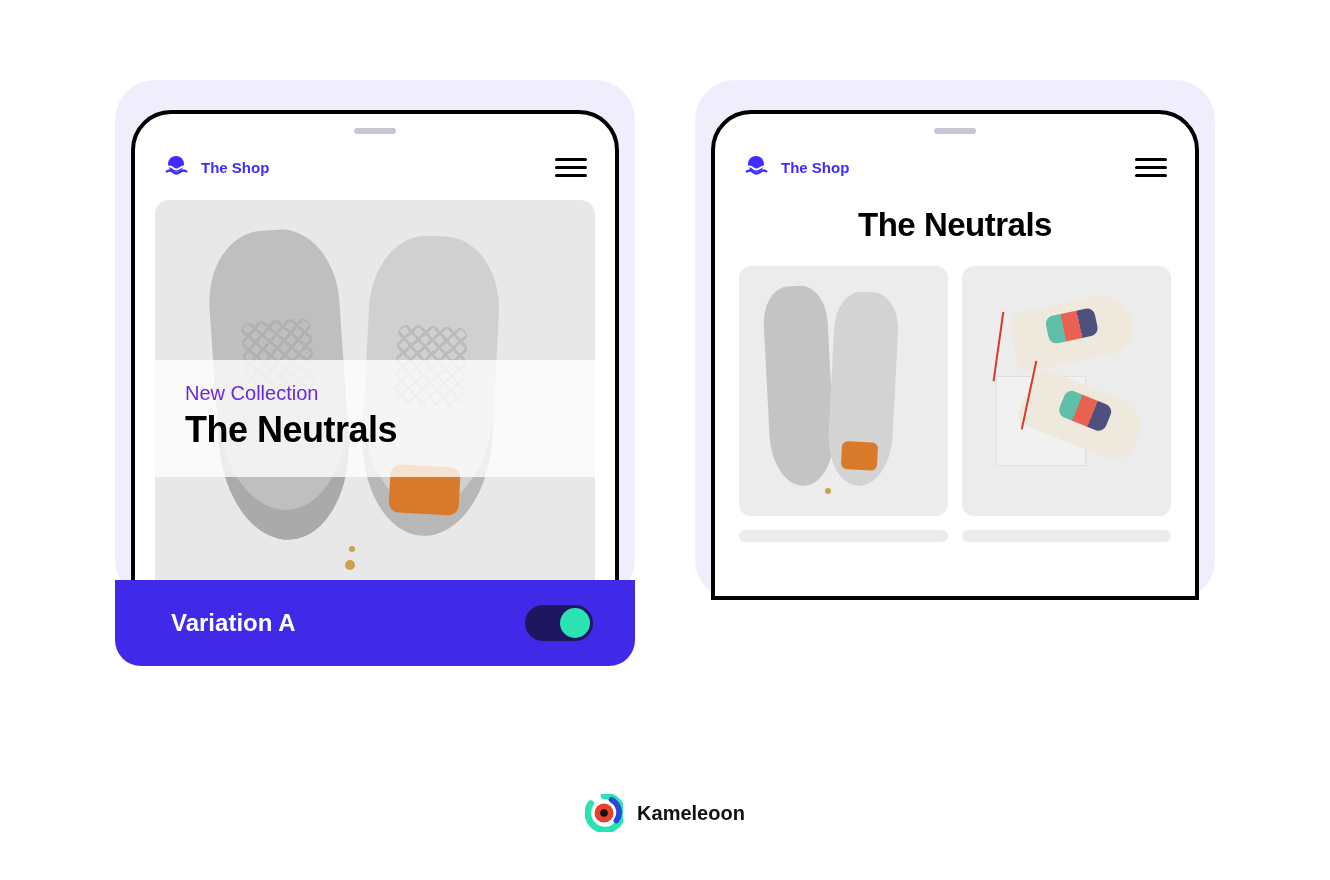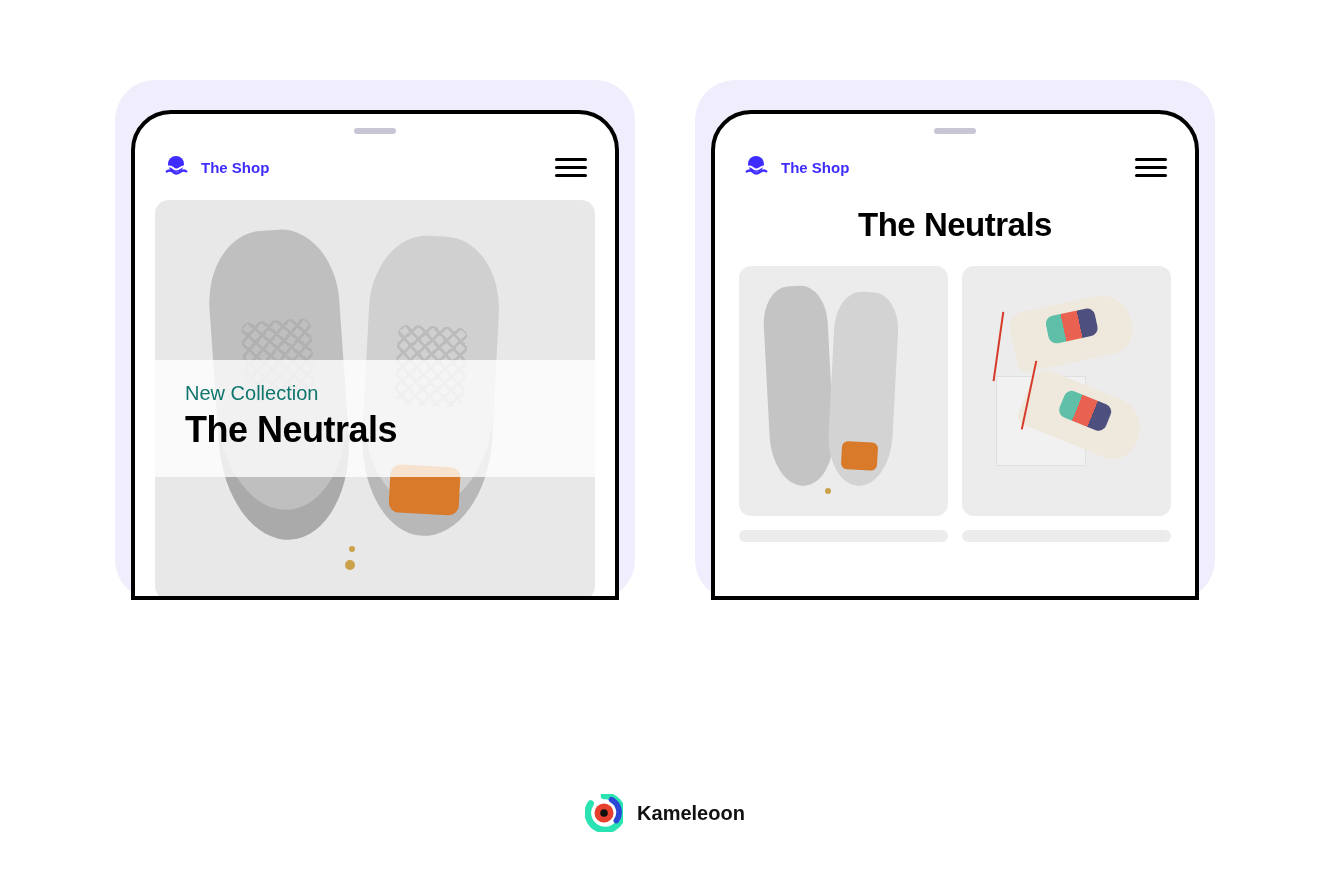--- a/index.html
+++ b/index.html
@@ -84,21 +84,21 @@
   position: absolute;
   left: 0;
   right: 0;
   top: 160px;
   background: rgba(255,255,255,0.78);
   padding: 22px 30px 26px 30px;
 }
 .hero-sub {
   font-size: 20px;
   font-weight: 400;
-  color: #0f766e;
+  color: #6d28d9;
   margin-bottom: 4px;
 }
 .hero-title {
   font-size: 36px;
   font-weight: 800;
   color: #000;
   letter-spacing: -0.5px;
 }
 
 
@@ -247,20 +247,26 @@
             <div class="shoeA2"></div>
             <div class="shoeA-pin"></div>
           </div>
           <div class="hero-overlay">
             <div class="hero-sub">New Collection</div>
             <div class="hero-title">The Neutrals</div>
           </div>
         </div>
       </div>
     </div>
+    <div class="label-bar" style="top:500px; bottom:auto;">
+      <div class="var-label">Variation  A</div>
+      <div class="toggle">
+        <div class="knob"></div>
+      </div>
+    </div>
   </div>
 
   <div class="label-bar-wrap">
     <div class="phone-frame">
       <div class="phone">
         <div class="notch"></div>
         <div class="header">
           <div class="brand">
             <svg class="brand-logo" viewBox="0 0 26 26">
               <circle cx="13" cy="10" r="8" fill="#3f2dff"></circle>

